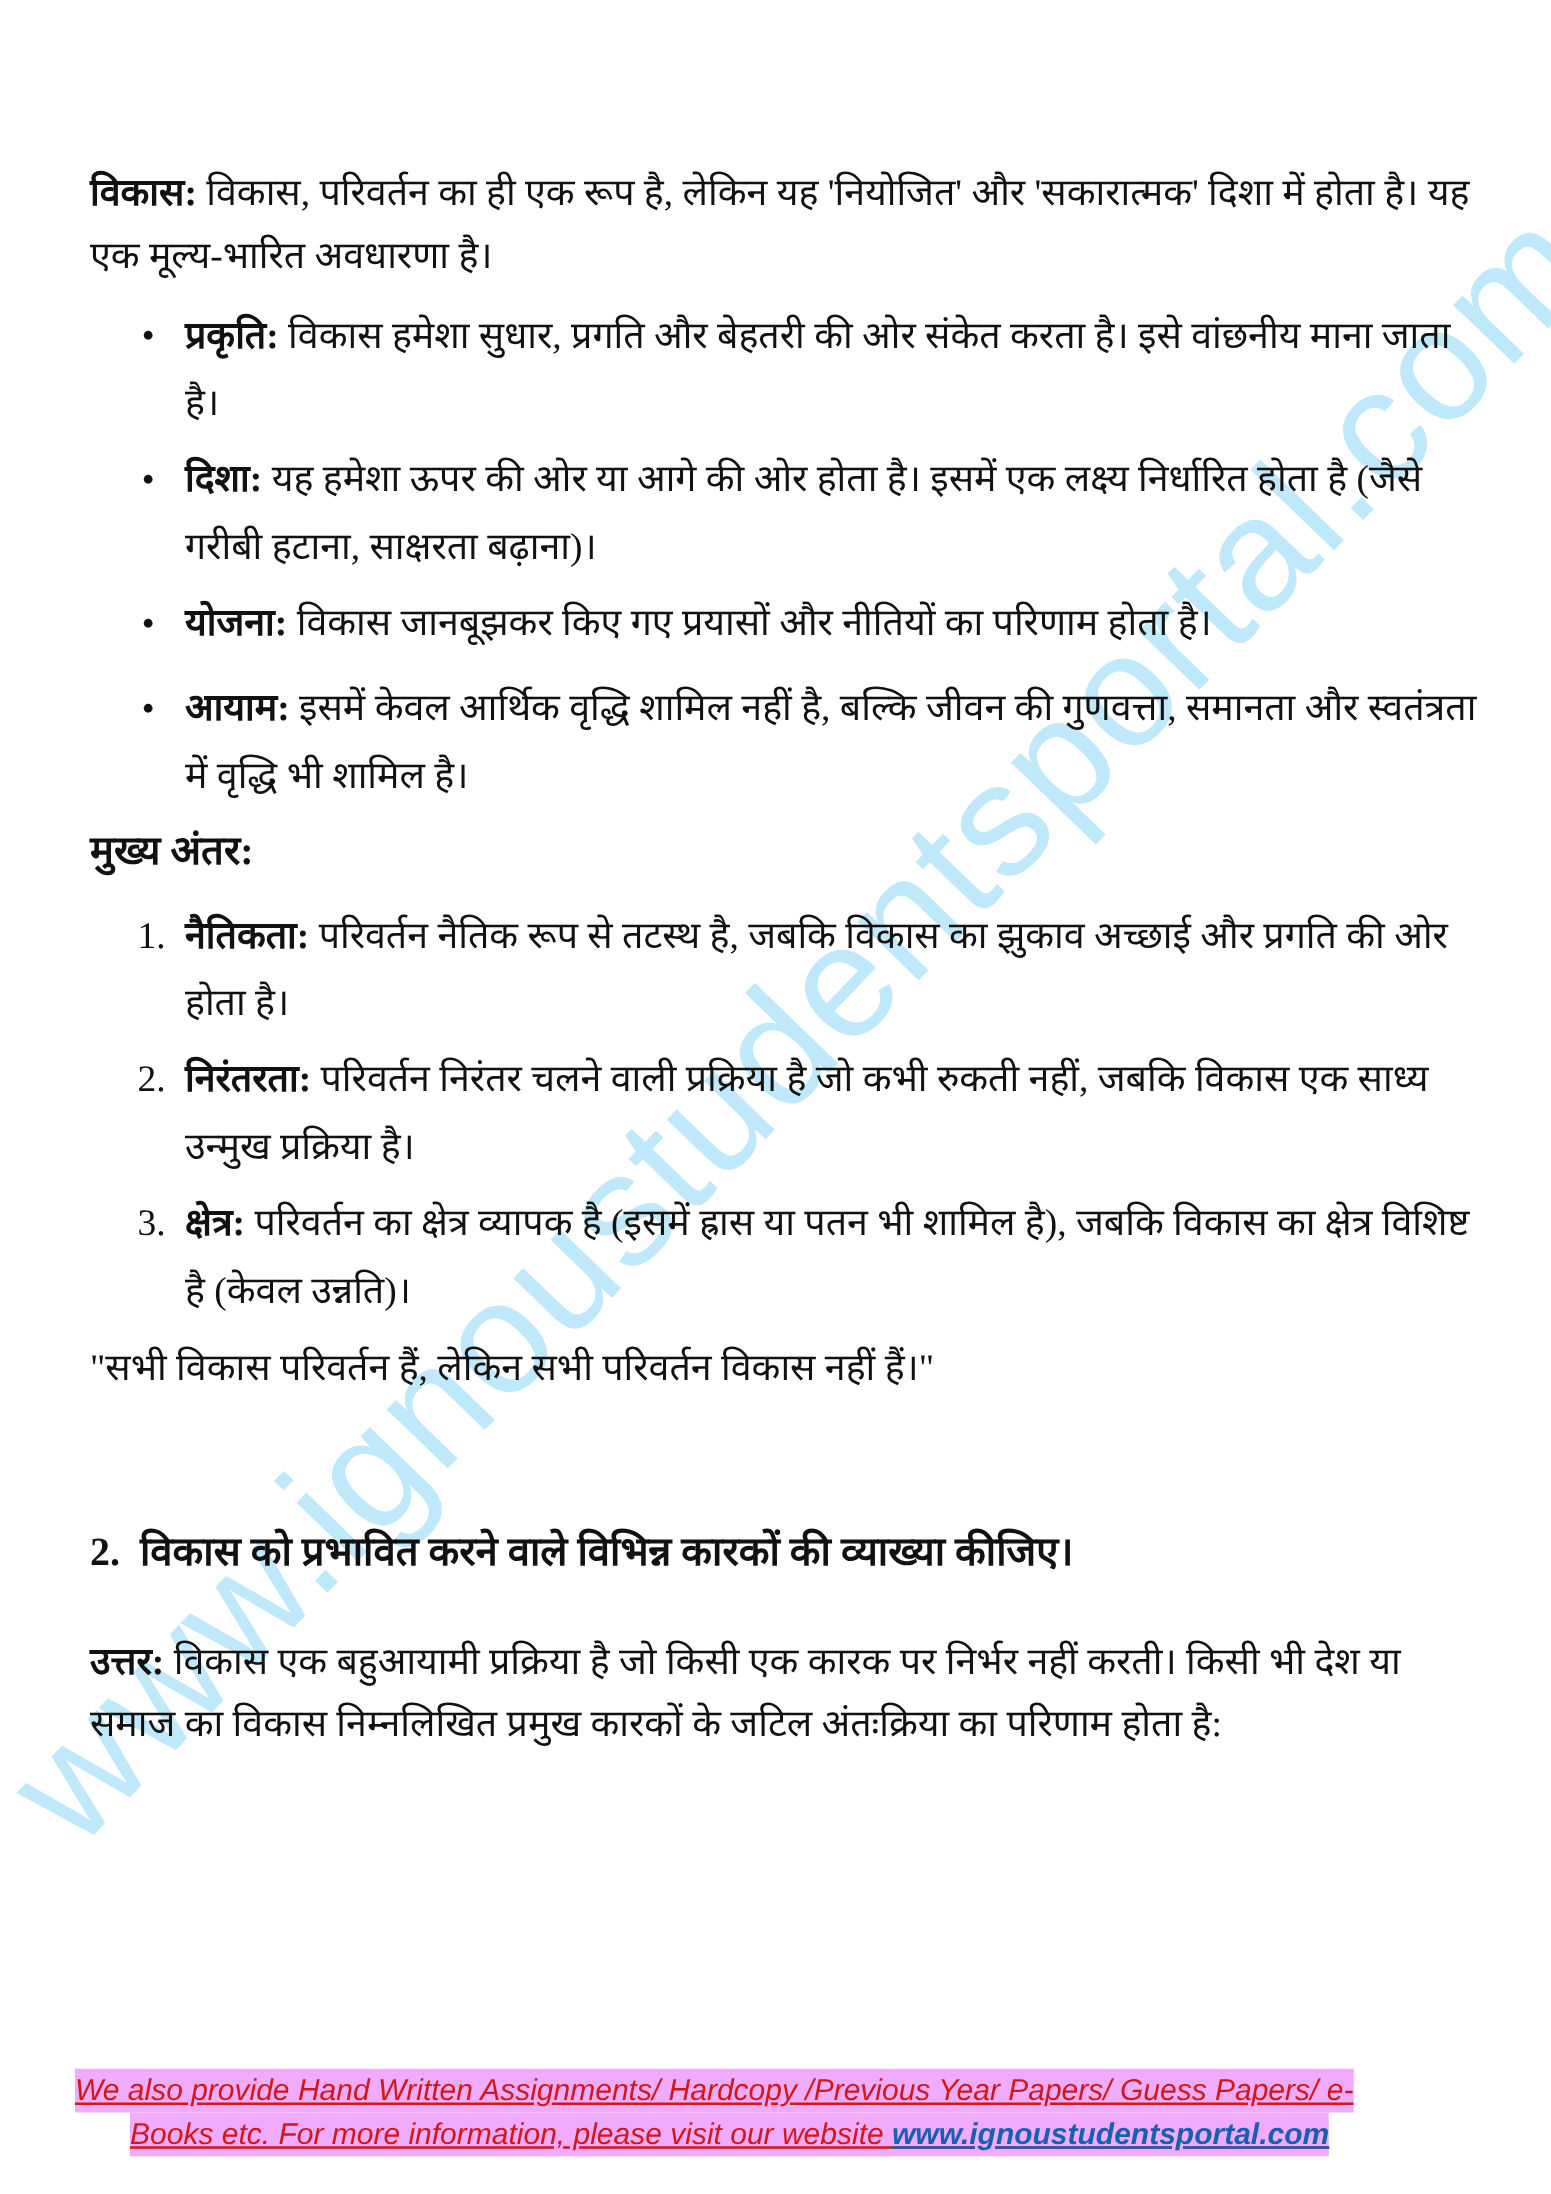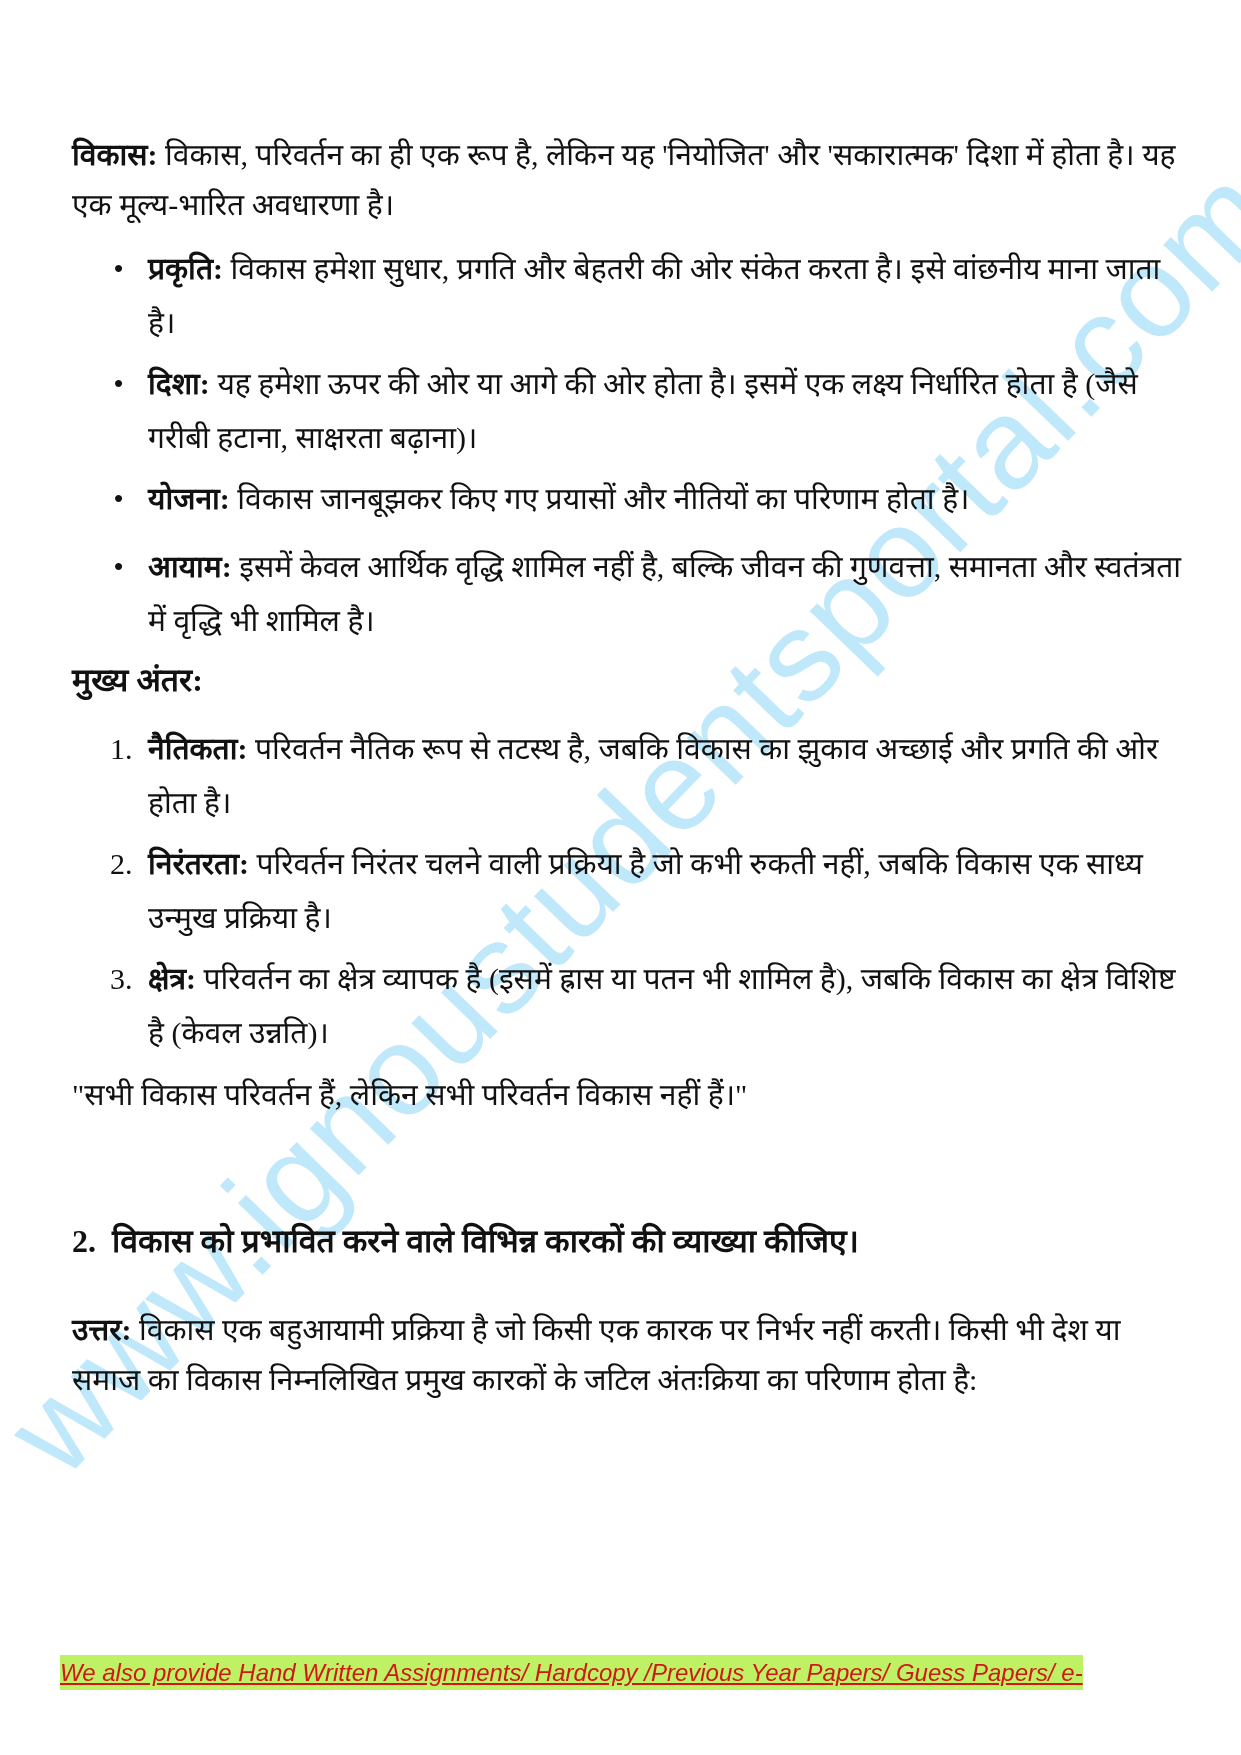--- a/index.html
+++ b/index.html
@@ -82,21 +82,21 @@
       left: 60px;
       top: 1655px;
       width: 1118px;
       font-family: "Liberation Sans", "DejaVu Sans", sans-serif;
       font-style: italic;
       font-size: 24px;
       line-height: 35px;
       color: #d01818;
     }
     .footer .line {
-      background: #bef264;
+      background: #f0abfc;
       text-decoration: underline;
       text-decoration-color: #d01818;
       white-space: nowrap;
       display: inline-block;
     }
     .footer .line2 { margin-left: 44px; }
     .footer .link {
       color: #1560b0;
       font-weight: bold;
       text-decoration: underline;
@@ -156,15 +156,16 @@
   <div class="heading" style="top:1216px;">
     <span>2.</span>&nbsp;&nbsp;<span>विकास को प्रभावित करने वाले विभिन्न कारकों की व्याख्या कीजिए।</span>
   </div>
 
   <div class="para" style="top:1282px;margin-top:23px;">
     <span class="b">उत्तर:</span><span> विकास एक बहुआयामी प्रक्रिया है जो किसी एक कारक पर निर्भर नहीं करती। किसी भी देश या समाज का विकास निम्नलिखित प्रमुख कारकों के जटिल अंतःक्रिया का परिणाम होता है:</span>
   </div>
 
   <div class="footer">
     <span class="line">We also provide Hand Written Assignments/ Hardcopy /Previous Year Papers/ Guess Papers/ e-</span><br>
+    <span class="line line2"><span>Books etc. For more information, please visit our website </span><span class="link">www.ignoustudentsportal.com</span></span>
   </div>
 
 </div>
 
 </body></html>

